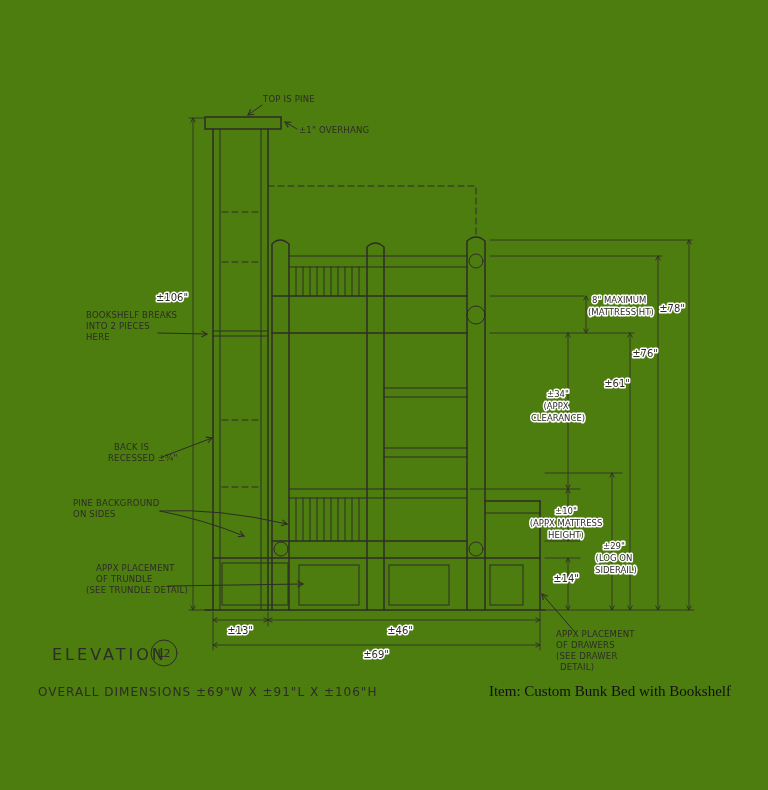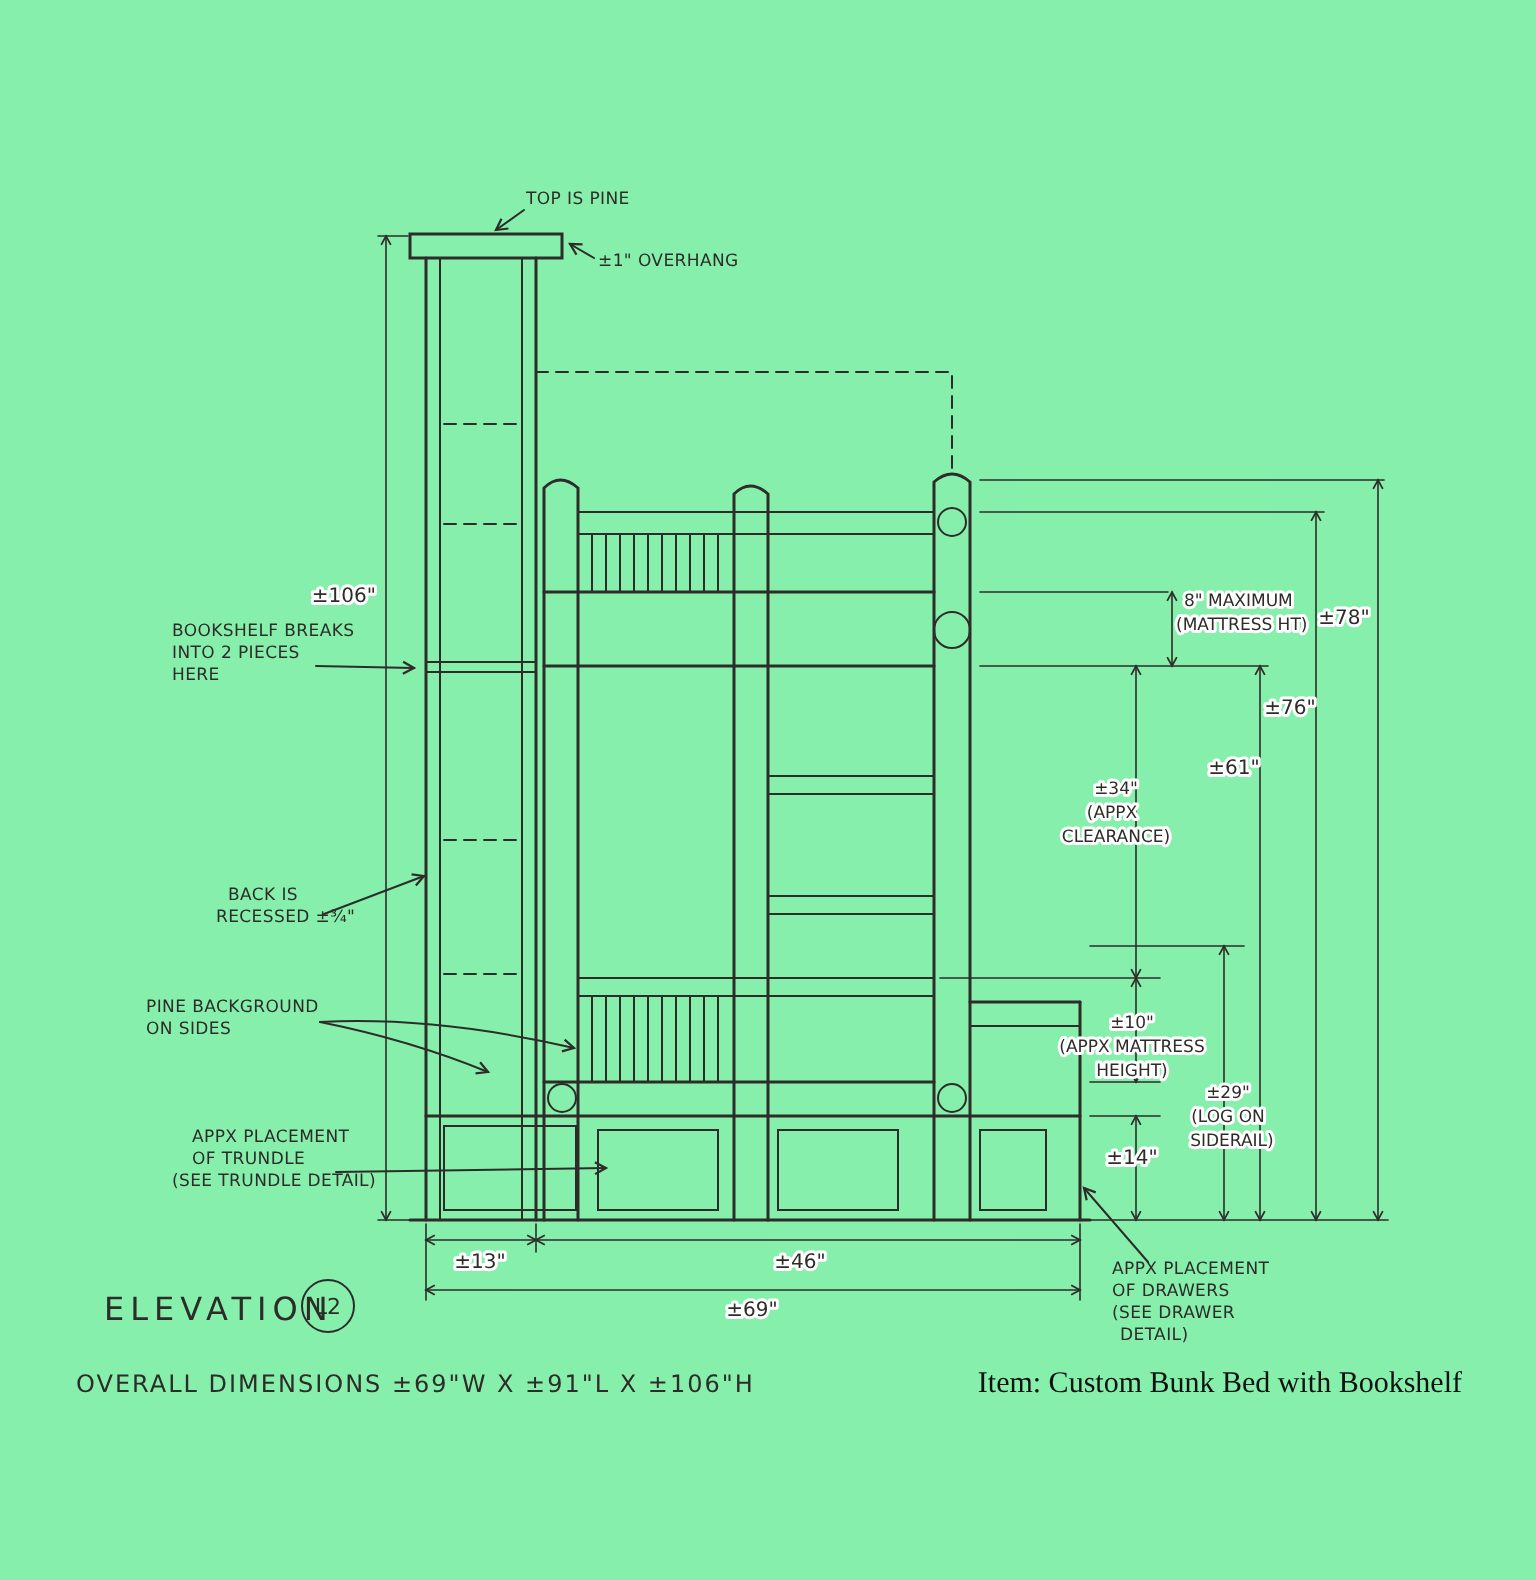--- a/index.html
+++ b/index.html
@@ -1,18 +1,18 @@
 <!DOCTYPE html>
 <html><head>
 <meta charset="utf-8">
 <style>
   * { margin:0; padding:0; box-sizing:border-box; }
   html,body { width:768px; height:790px; background:#ffffff; }
   body { font-family:"DejaVu Sans", sans-serif; }
-  .sheet { position:relative; width:768px; height:790px; background:#86efac; overflow:hidden; }
+  .sheet { position:relative; width:768px; height:790px; background:#4d7c0f; overflow:hidden; }
   svg { display:block; }
   text { fill:#2e2c28; font-family:"DejaVu Sans", sans-serif; }
   .ann   { font-size:8.5px; letter-spacing:.2px; }
   .dim   { font-size:10px; }
   .dim-s { font-size:8.5px; }
   .halo  { paint-order:stroke; stroke:#ffffff; stroke-width:3px; stroke-linejoin:round; }
   .elev  { font-size:16px; letter-spacing:3px; }
   .sheetref { font-size:11px; }
   .ovdim { font-size:12px; letter-spacing:1px; }
   .item  { font-family:"Liberation Serif", serif; font-size:15px; fill:#111111; }

